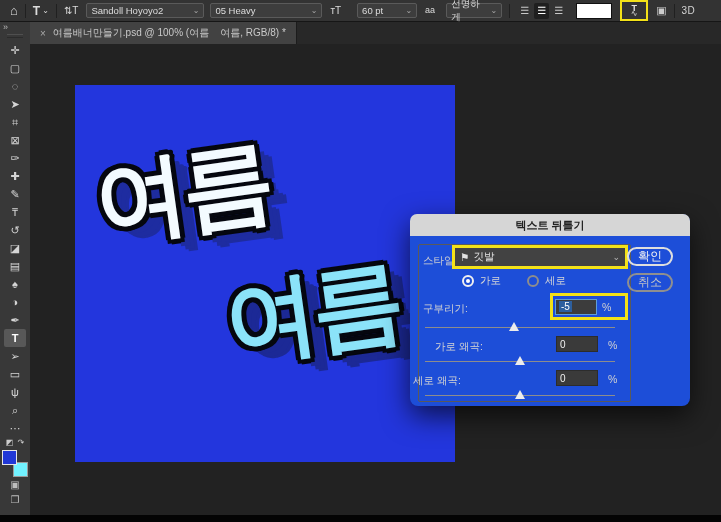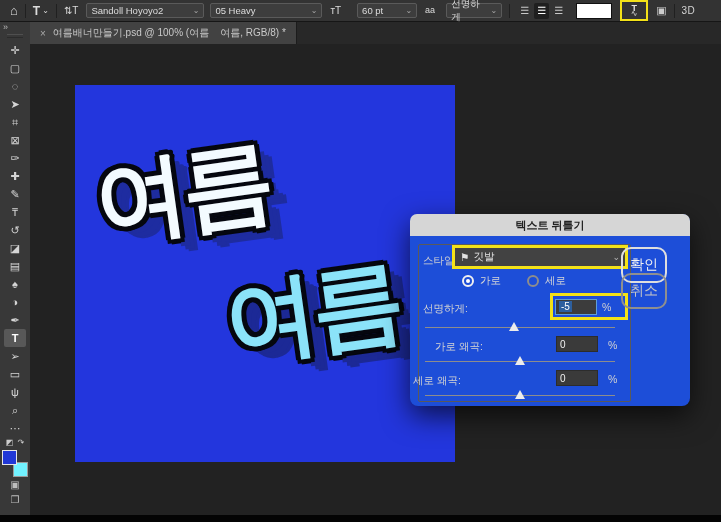--- a/index.html
+++ b/index.html
@@ -96,22 +96,22 @@
   .hd-input{position:absolute;left:146px;top:122px}
   .hd-pct{position:absolute;left:198px;top:125px}
   .vd-lab{left:3px;top:160px}
   .vd-input{position:absolute;left:146px;top:156px}
   .vd-pct{position:absolute;left:198px;top:159px}
   .slider{position:absolute;left:15px;width:190px;height:10px}
   .s1{top:108px}.s2{top:142px}.s3{top:176px}
   .track{position:absolute;left:0;right:0;top:5px;height:1px;background:#8d8d8d}
   .thumb{position:absolute;top:0;margin-left:-5px;width:0;height:0;
     border-left:5px solid transparent;border-right:5px solid transparent;border-bottom:9px solid #ececec}
-  .btn{position:absolute;left:211px;width:46px;height:36px;border-radius:10px;display:flex;
-    align-items:center;justify-content:center;font-size:14px;box-sizing:border-box;background:transparent}
+  .btn{position:absolute;left:217px;width:46px;height:19px;border-radius:10px;display:flex;
+    align-items:center;justify-content:center;font-size:12px;box-sizing:border-box;background:transparent}
   .btn-ok{top:33px;border:2px solid #dedede;color:#f2f2f2}
   .btn-cancel{top:59px;border:2px solid #8f8f8f;color:#c6c6c6}
 </style>
 </head>
 <body>
 
 <div class="optionsbar">
   <span class="ob-icon" style="font-size:13px">⌂</span>
   <span class="sep"></span>
   <span class="ob-icon" style="font-size:12px;font-weight:bold">T</span>
@@ -218,21 +218,21 @@
     <div class="radio">
       <span class="rdot on"></span>
       <span>가로</span>
     </div>
     <div class="radio">
       <span class="rdot off"></span>
       <span>세로</span>
     </div>
   </div>
 
-  <span class="lab bend-lab">선명하게:</span>
+  <span class="lab bend-lab">구부리기:</span>
   <div class="bend-wrap">
     <div class="num-input focus">
       <span class="selval">-5</span>
     </div>
     <span class="pct">%</span>
   </div>
   <div class="slider s1">
     <div class="track"></div>
     <div class="thumb" style="left:47%"></div>
   </div>

